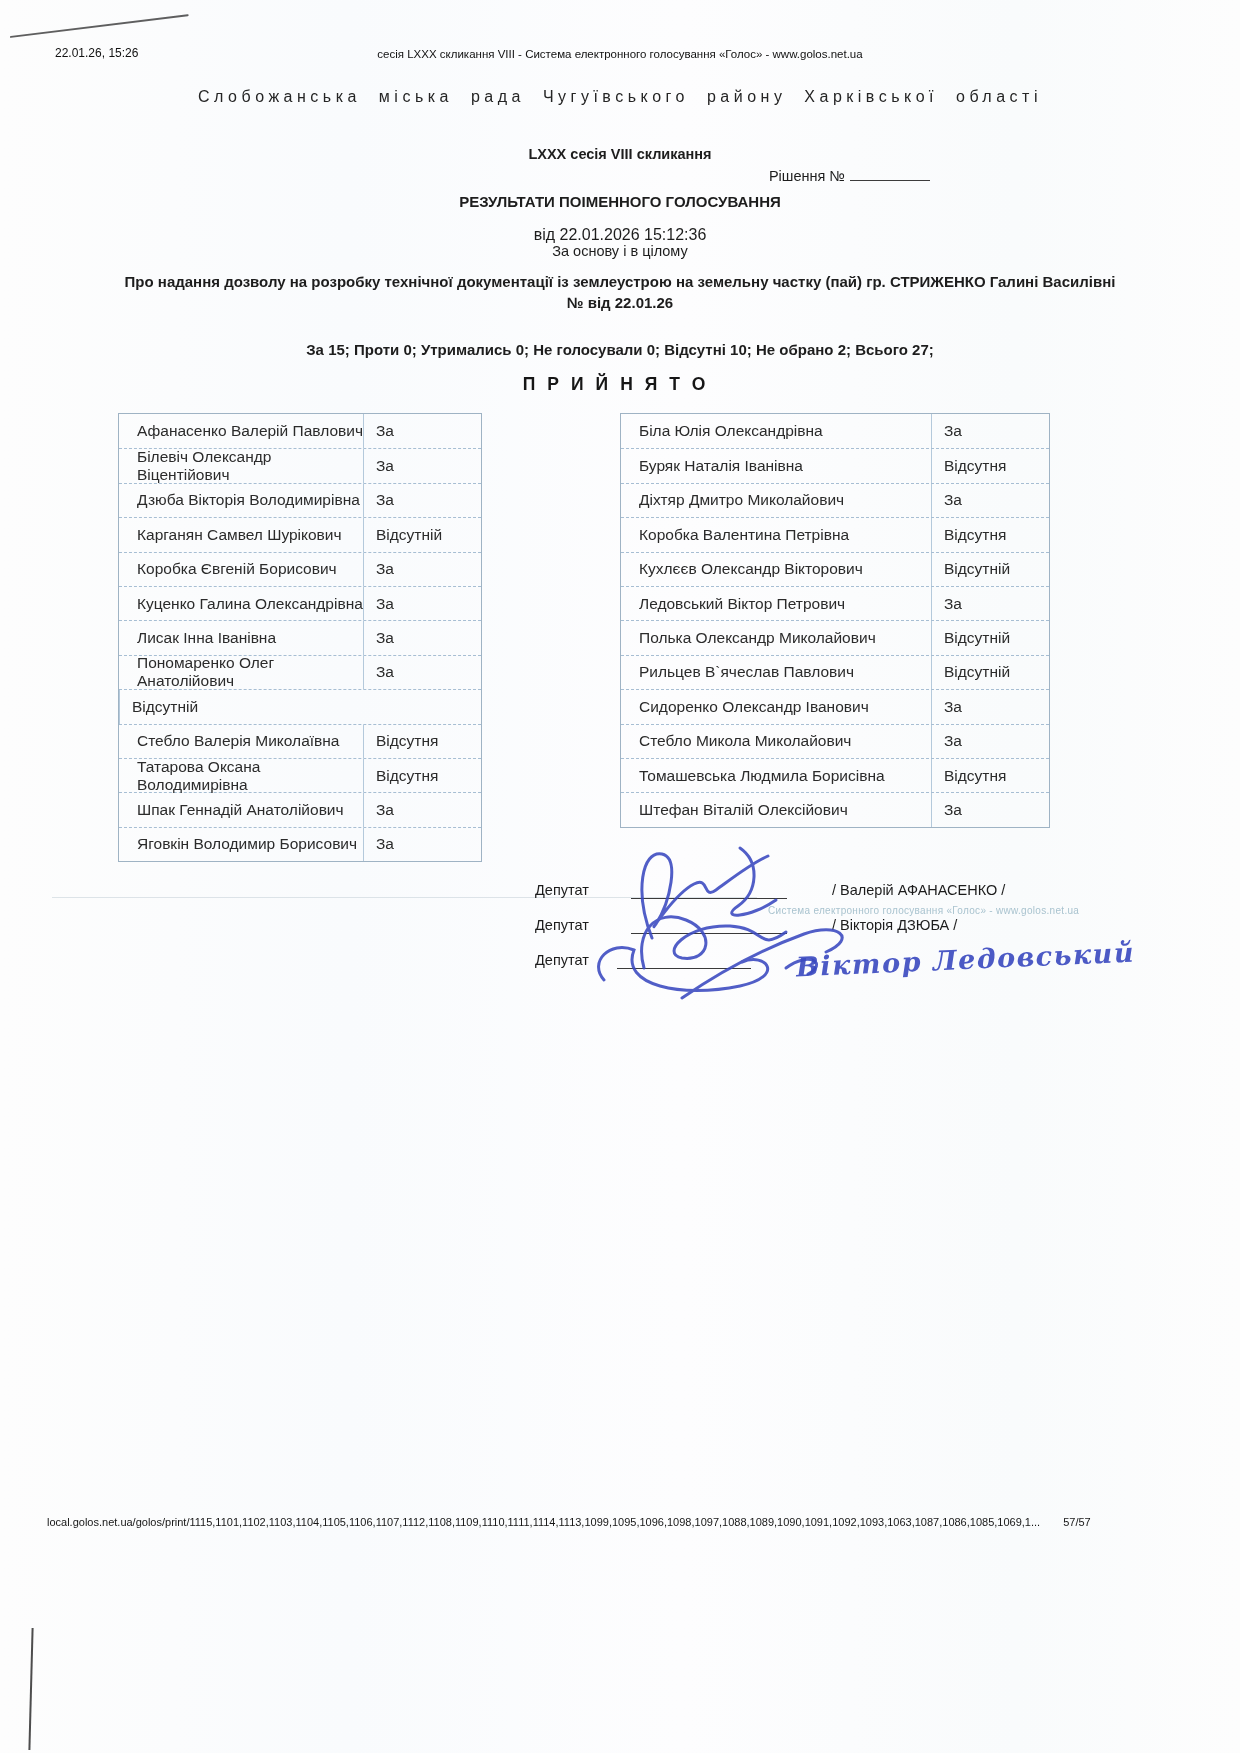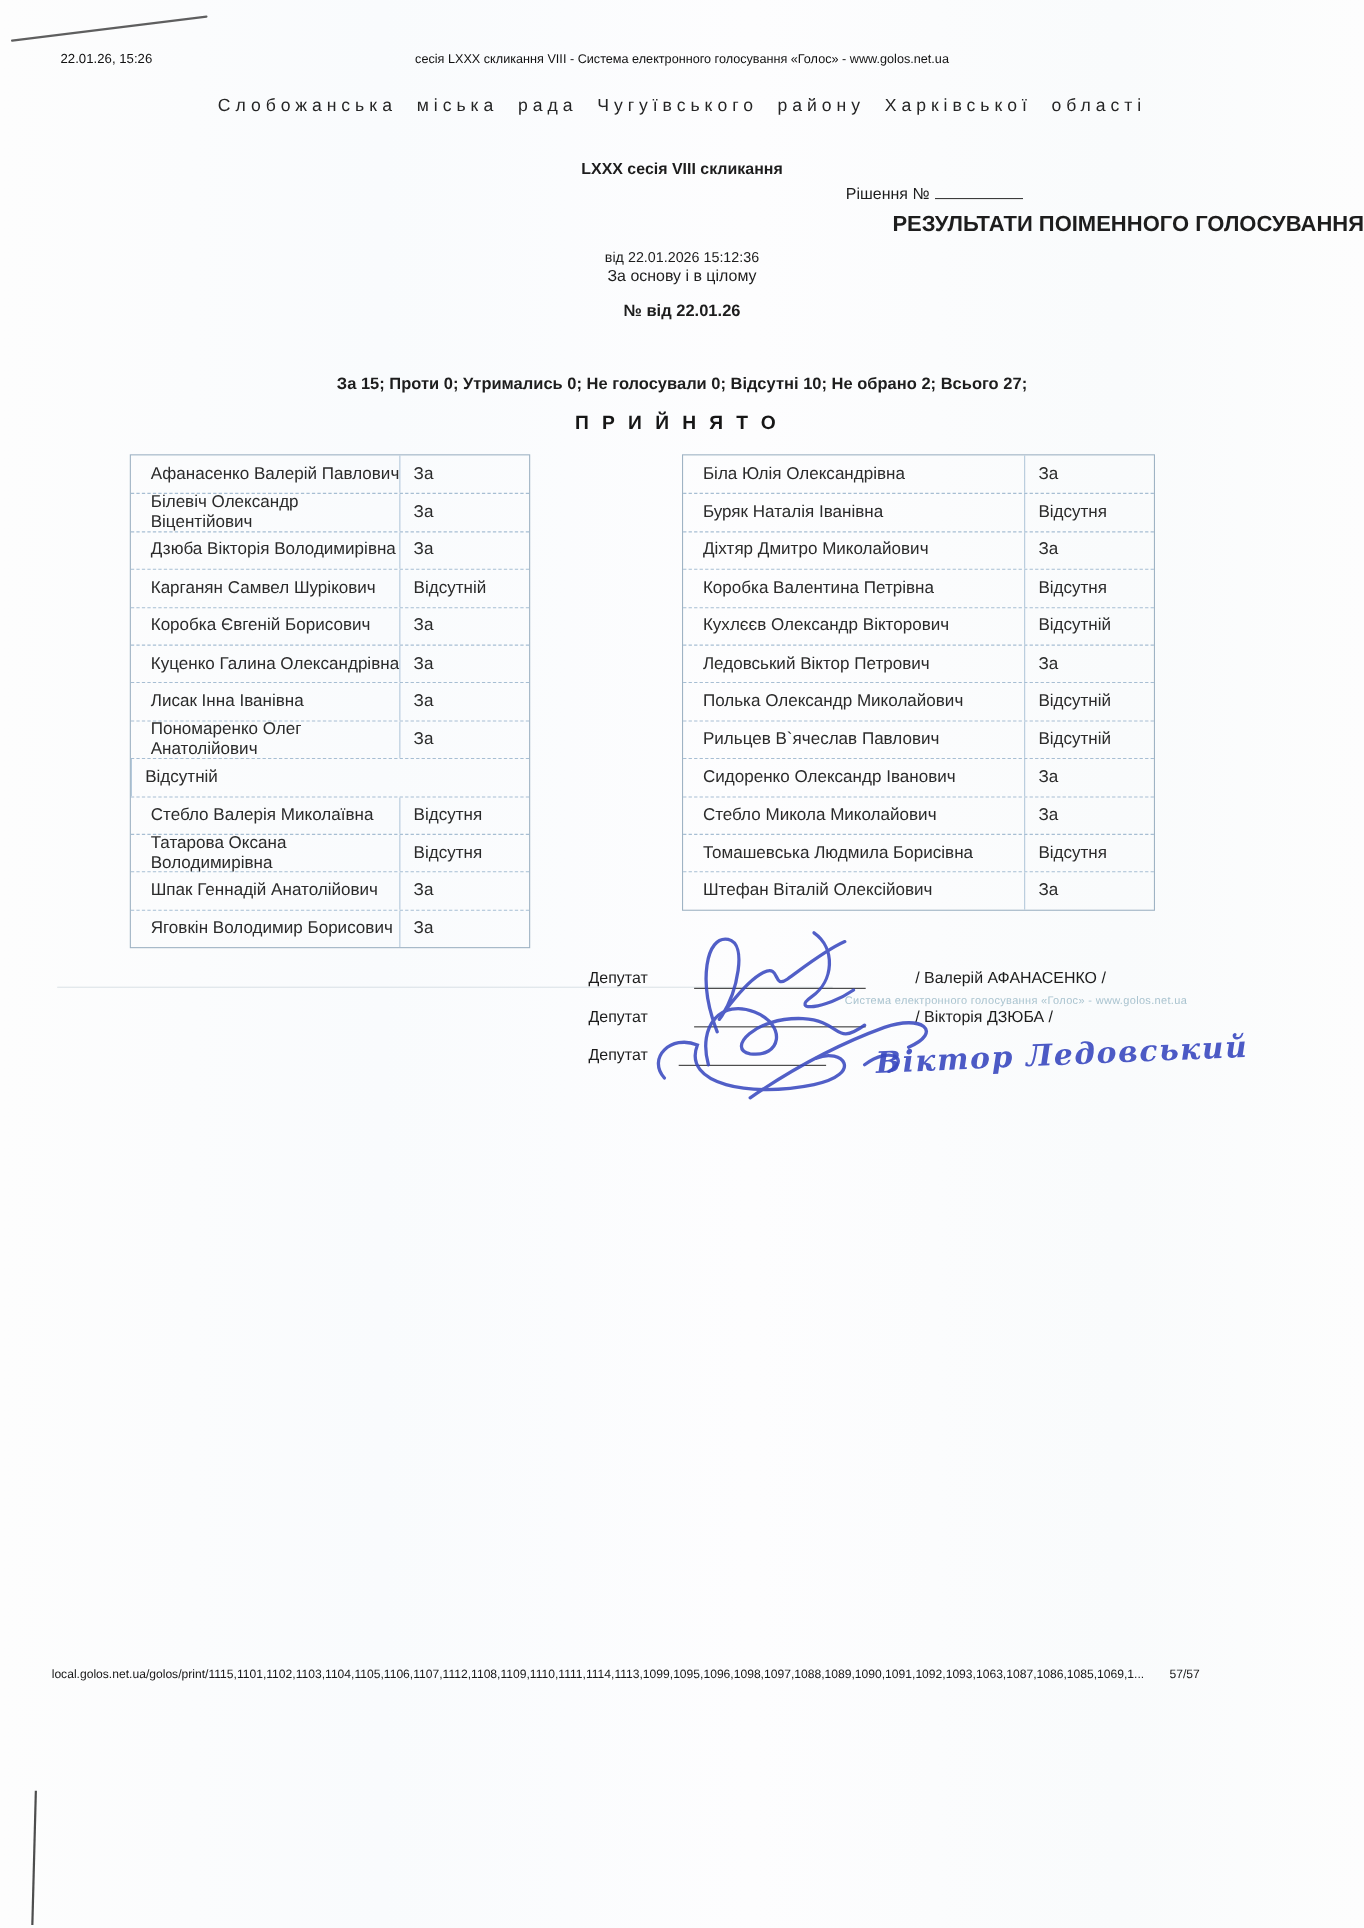--- a/index.html
+++ b/index.html
@@ -14,23 +14,23 @@
   .print-header-title { top:48px; left:0; width:100%; text-align:center; font-size:11.5px; color:#111; }
 
   .org-title { top:88px; left:0; width:100%; text-align:center; font-size:16px;
     letter-spacing:4.5px; word-spacing:9px; color:#252525; }
 
   .session-title { top:146px; left:0; width:100%; text-align:center; font-weight:bold; font-size:14.5px; }
 
   .decision-row { top:166px; right:310px; font-size:14.5px; }
   .decision-blank { display:inline-block; width:80px; height:15px; border-bottom:1.5px solid #3c3c3c; margin-left:5px; }
 
-  .main-heading { top:193px; left:0; width:100%; text-align:right; font-weight:bold; font-size:20px; }
-
-  .date-line  { top:226px; left:0; width:100%; text-align:center; font-size:13px; }
+  .main-heading { top:193px; left:0; width:100%; text-align:center; font-weight:bold; font-size:15px; }
+
+  .date-line  { top:226px; left:0; width:100%; text-align:center; font-size:16px; }
   .basis-line { top:243px; left:0; width:100%; text-align:center; font-size:14.5px; }
 
   .subject-block { top:272px; left:115px; width:1010px; text-align:center; font-weight:bold;
     font-size:15px; line-height:1.35; }
   .number-line { margin-top:1px; font-weight:bold; }
 
   .summary-line { top:341px; left:0; width:100%; text-align:center; font-weight:bold; font-size:15px; }
 
   .result-line { top:374px; left:0; width:100%; text-align:center; font-weight:bold;
     font-size:17.5px; letter-spacing:12px; color:#161616; }
@@ -81,20 +81,21 @@
 
 <div class="abs decision-row">
   <span>Рішення №</span><span class="decision-blank"></span>
 </div>
 
 <div class="abs main-heading">РЕЗУЛЬТАТИ ПОІМЕННОГО ГОЛОСУВАННЯ</div>
 <div class="abs date-line">від 22.01.2026 15:12:36</div>
 <div class="abs basis-line">За основу і в цілому</div>
 
 <div class="abs subject-block">
+  <div>Про надання дозволу на розробку технічної документації із землеустрою на земельну частку (пай) гр. СТРИЖЕНКО Галині Василівні</div>
   <div class="number-line">№ від 22.01.26</div>
 </div>
 
 <div class="abs summary-line">За 15; Проти 0; Утримались 0; Не голосували 0; Відсутні 10; Не обрано 2; Всього 27;</div>
 <div class="abs result-line">ПРИЙНЯТО</div>
 
 <div class="abs vtable vtable-left" id="table-left">
     <div class="vrow">
       <div class="cell name">Афанасенко Валерій Павлович</div>
       <div class="cell vote">За</div>

